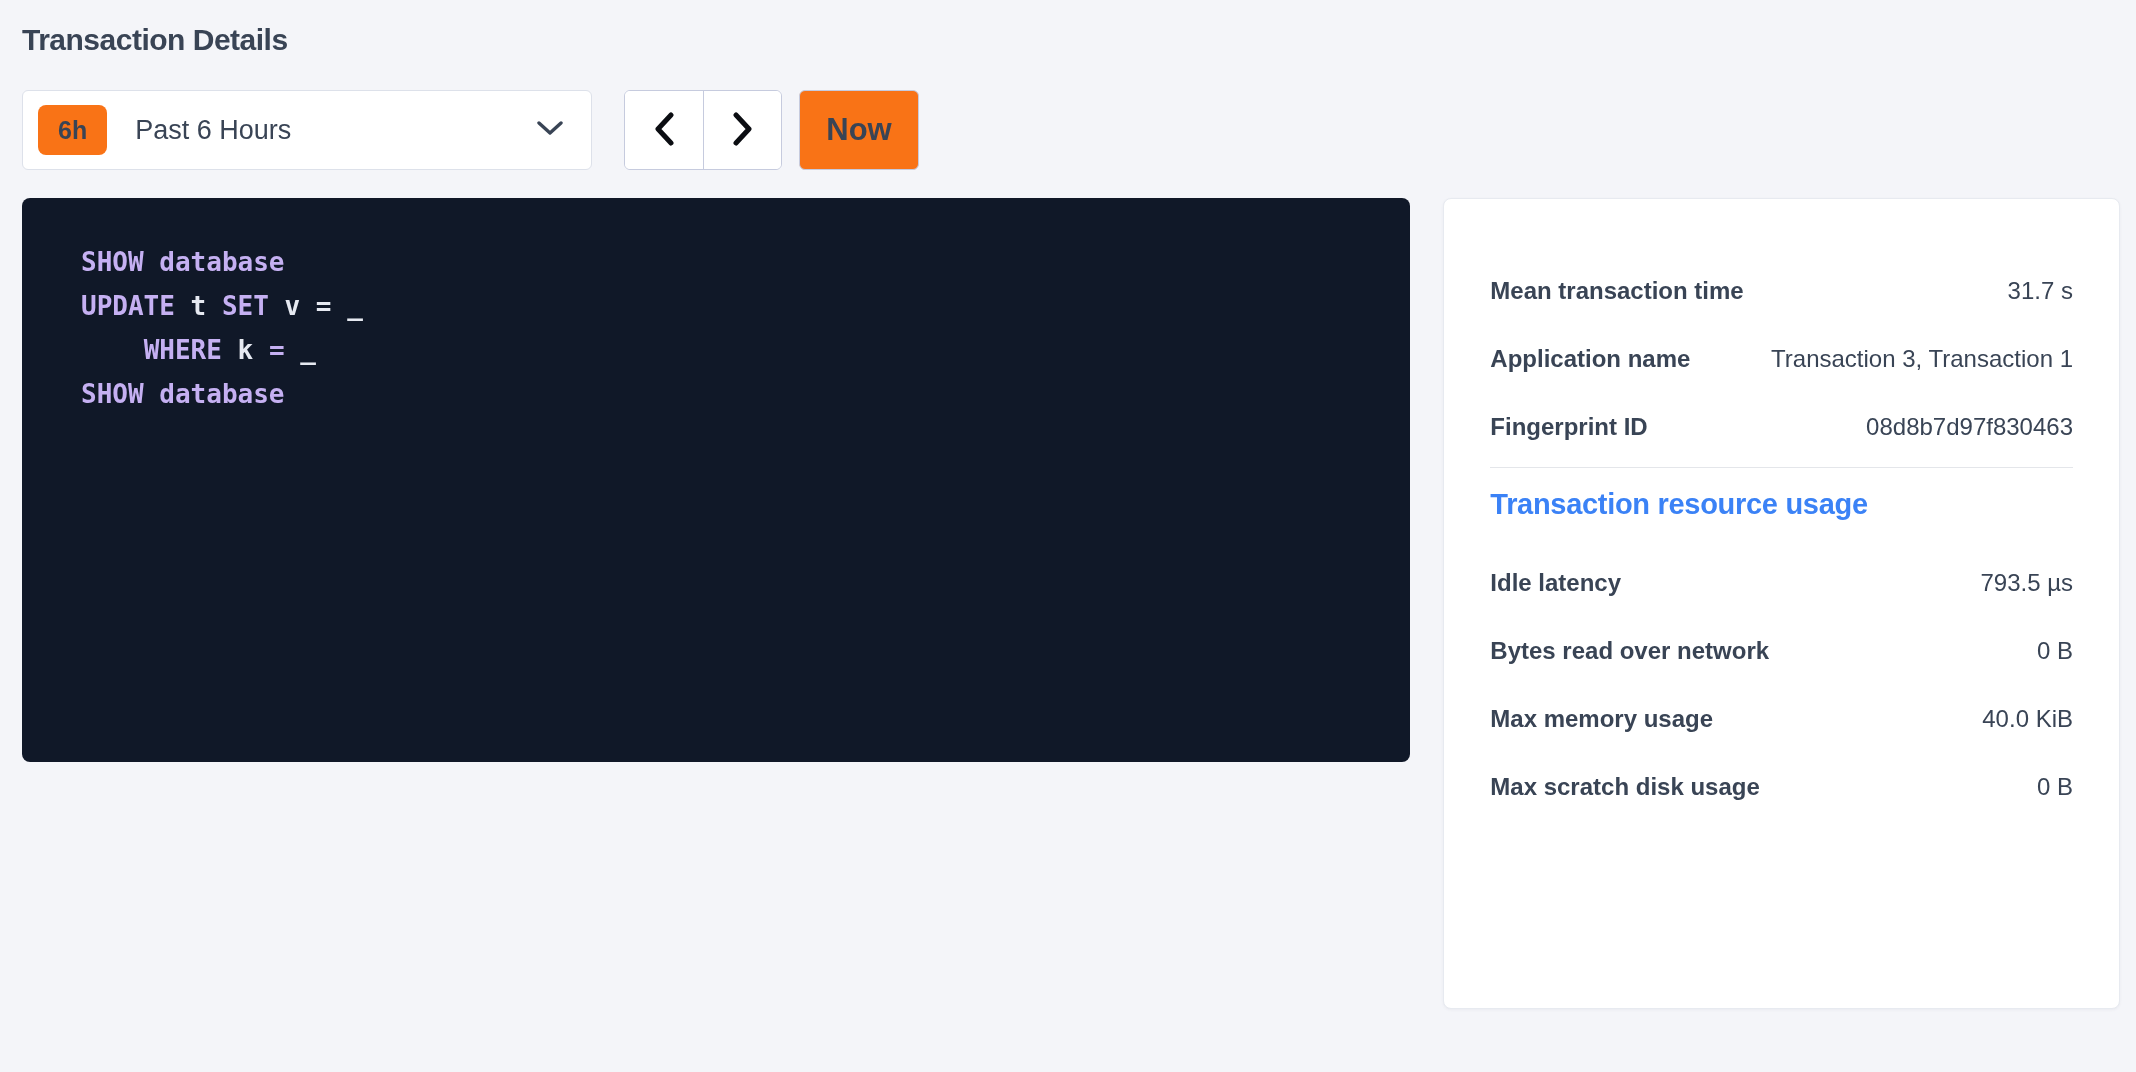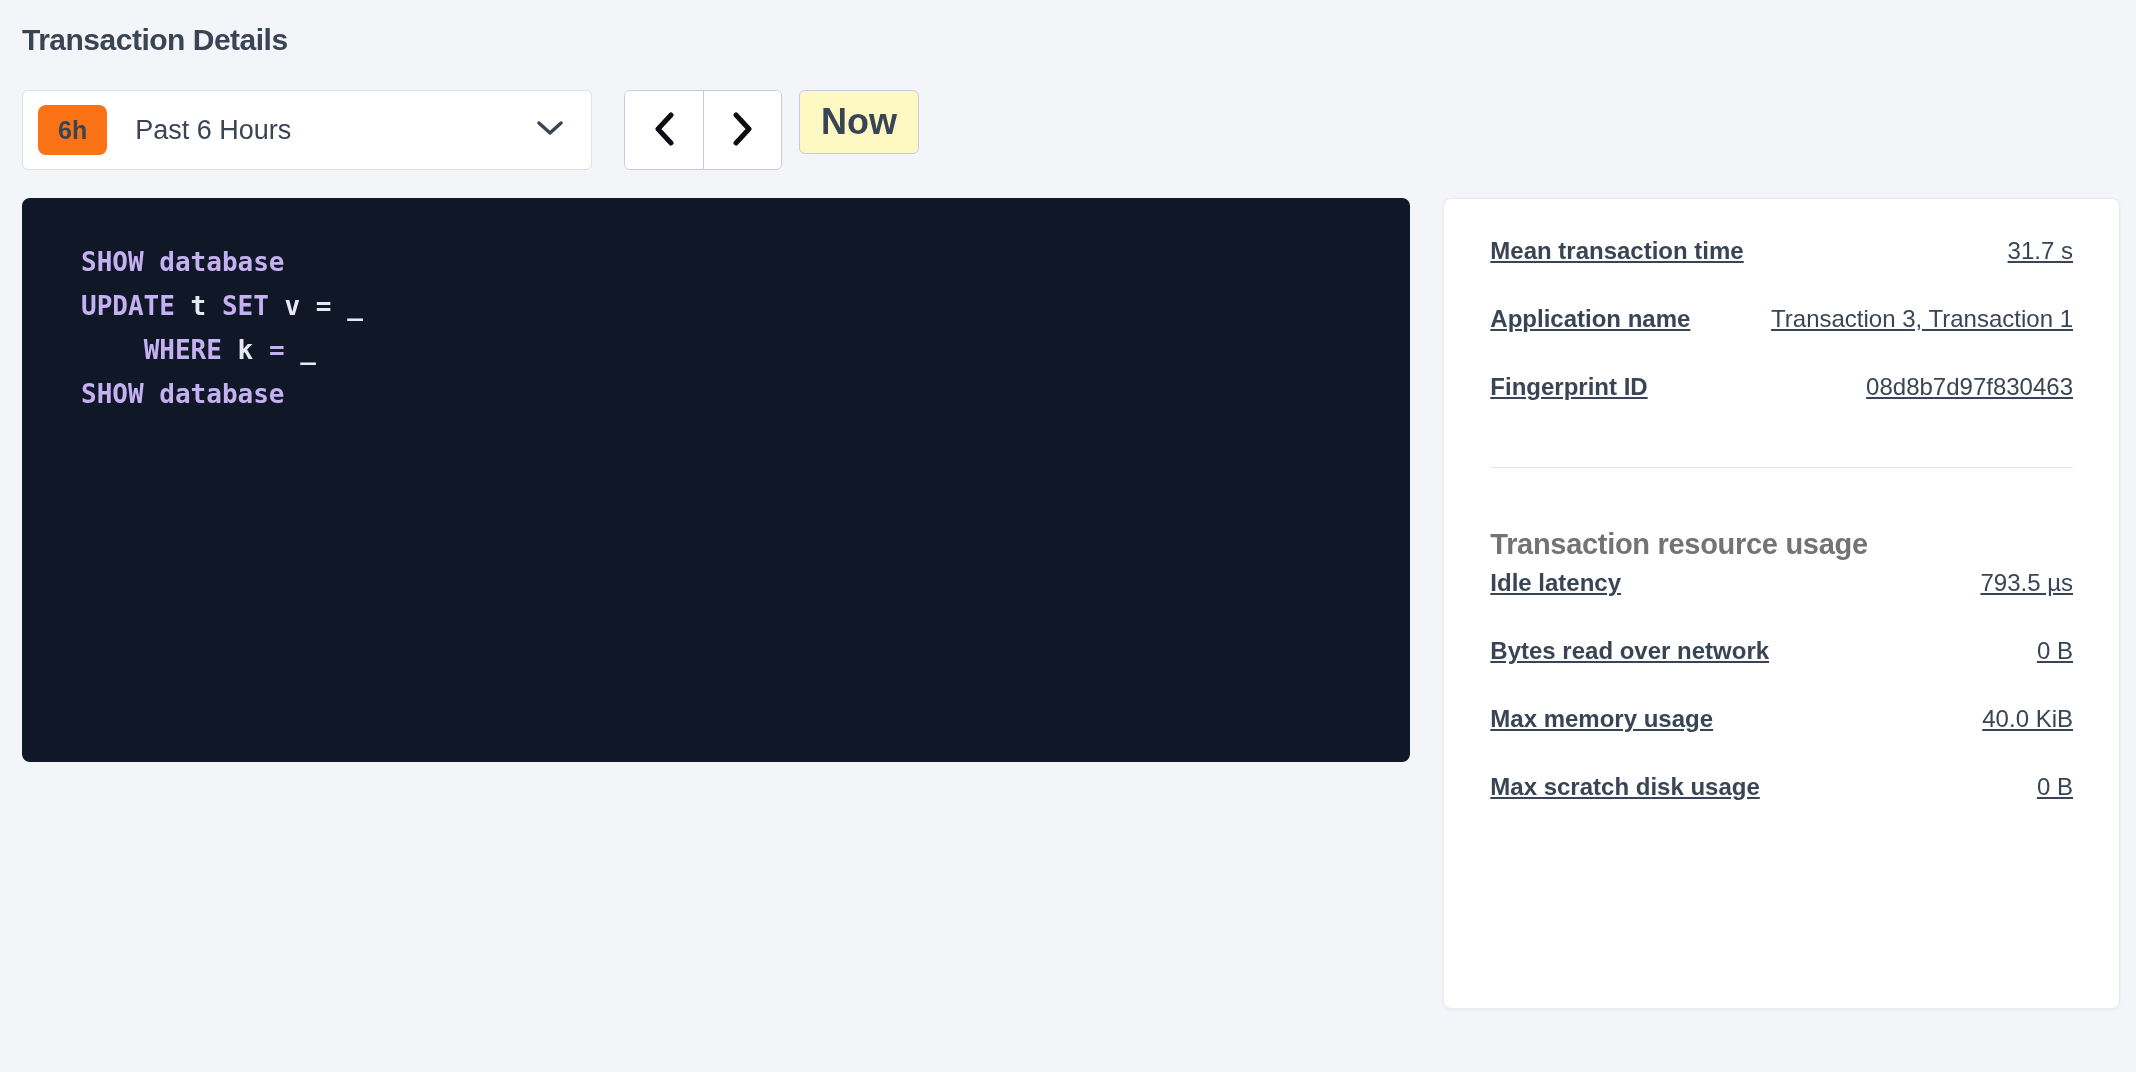--- a/index.html
+++ b/index.html
@@ -74,26 +74,26 @@
     align-items:center;
     justify-content:center;
     cursor:pointer;
   }
   .arrow-btn + .arrow-btn { border-left:1px solid #c6cbde; }
   .arrow-btn svg { width:24px; height:34px; }
 
   .now-btn {
     margin-left:17px;
     width:120px;
-    height:64px;
-    background:#fef9c3;
+    height:80px;
+    background:#f97316;
     border:1px solid #c6cbde;
     border-radius:6px;
     font-family:"Liberation Sans", sans-serif;
-    font-size:36px;
+    font-size:31px;
     font-weight:600;
     color:#394455;
     cursor:pointer;
   }
 
   .subtitle {
     margin-top:16px;
     font-size:27px;
     color:#394455;
     line-height:32px;
@@ -127,23 +127,22 @@
     height:811px;
     background:#ffffff;
     border:1px solid #e7eaf0;
     border-radius:8px;
     box-shadow:0 1px 3px rgba(60,70,100,0.06);
     padding:38px 46px 0 46px;
   }
   .stat-row {
     height:68px;
     display:flex;
-    align-items:flex-start;
+    align-items:flex-end;
     justify-content:space-between;
-    text-decoration:underline;
   }
   .stat-label {
     font-size:24px;
     font-weight:700;
     color:#394455;
     padding-right:20px;
     white-space:nowrap;
   }
   .stat-value {
     font-size:24px;
@@ -151,25 +150,25 @@
     color:#394455;
     text-align:right;
     white-space:nowrap;
   }
   .card-divider {
     border:none;
     border-top:1px solid #e4e6ea;
     margin:26px 0 0 0;
   }
   .section-title {
-    margin-top:60px;
+    margin-top:20px;
     margin-bottom:8px;
     font-size:29px;
     font-weight:700;
-    color:#737373;
+    color:#3b82f6;
     letter-spacing:-0.3px;
   }
 </style>
 </head>
 <body>
 
 <div class="page">
 
   <h1 class="page-title">Transaction Details</h1>
 

